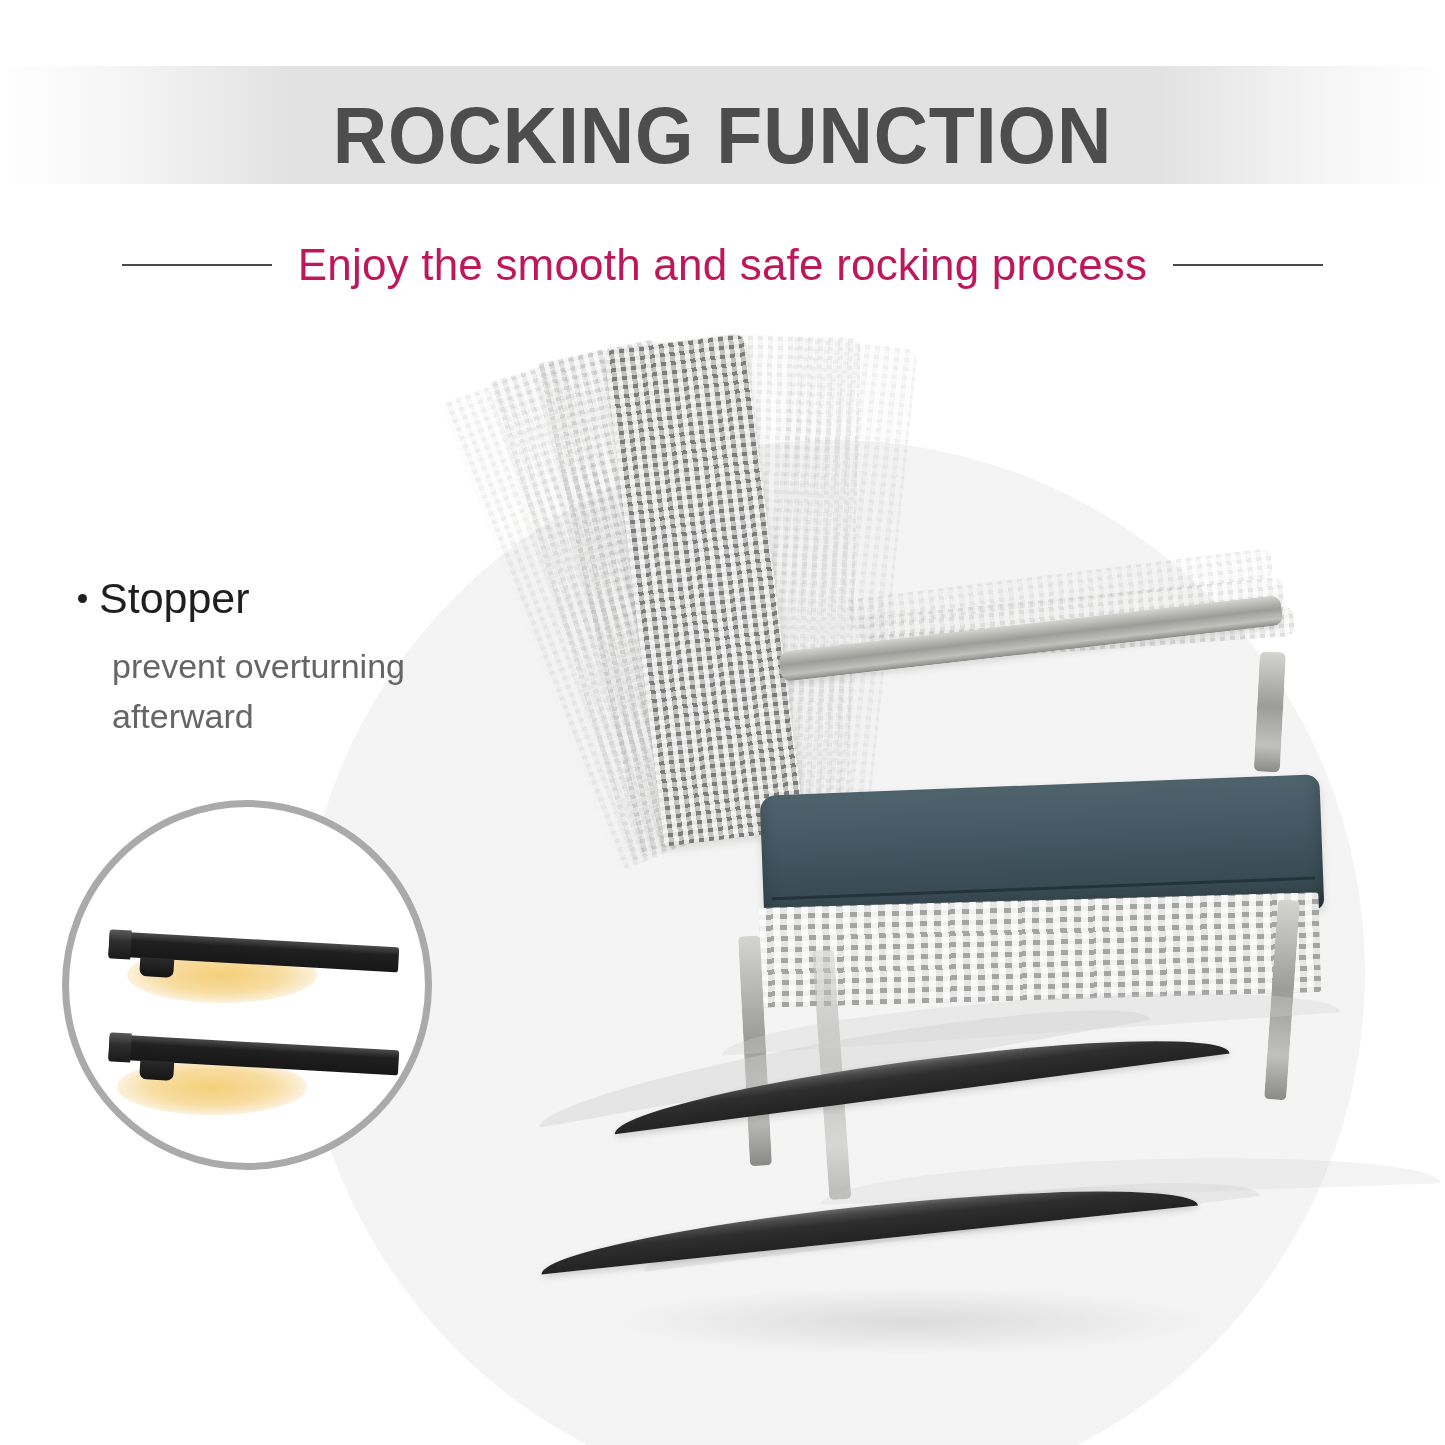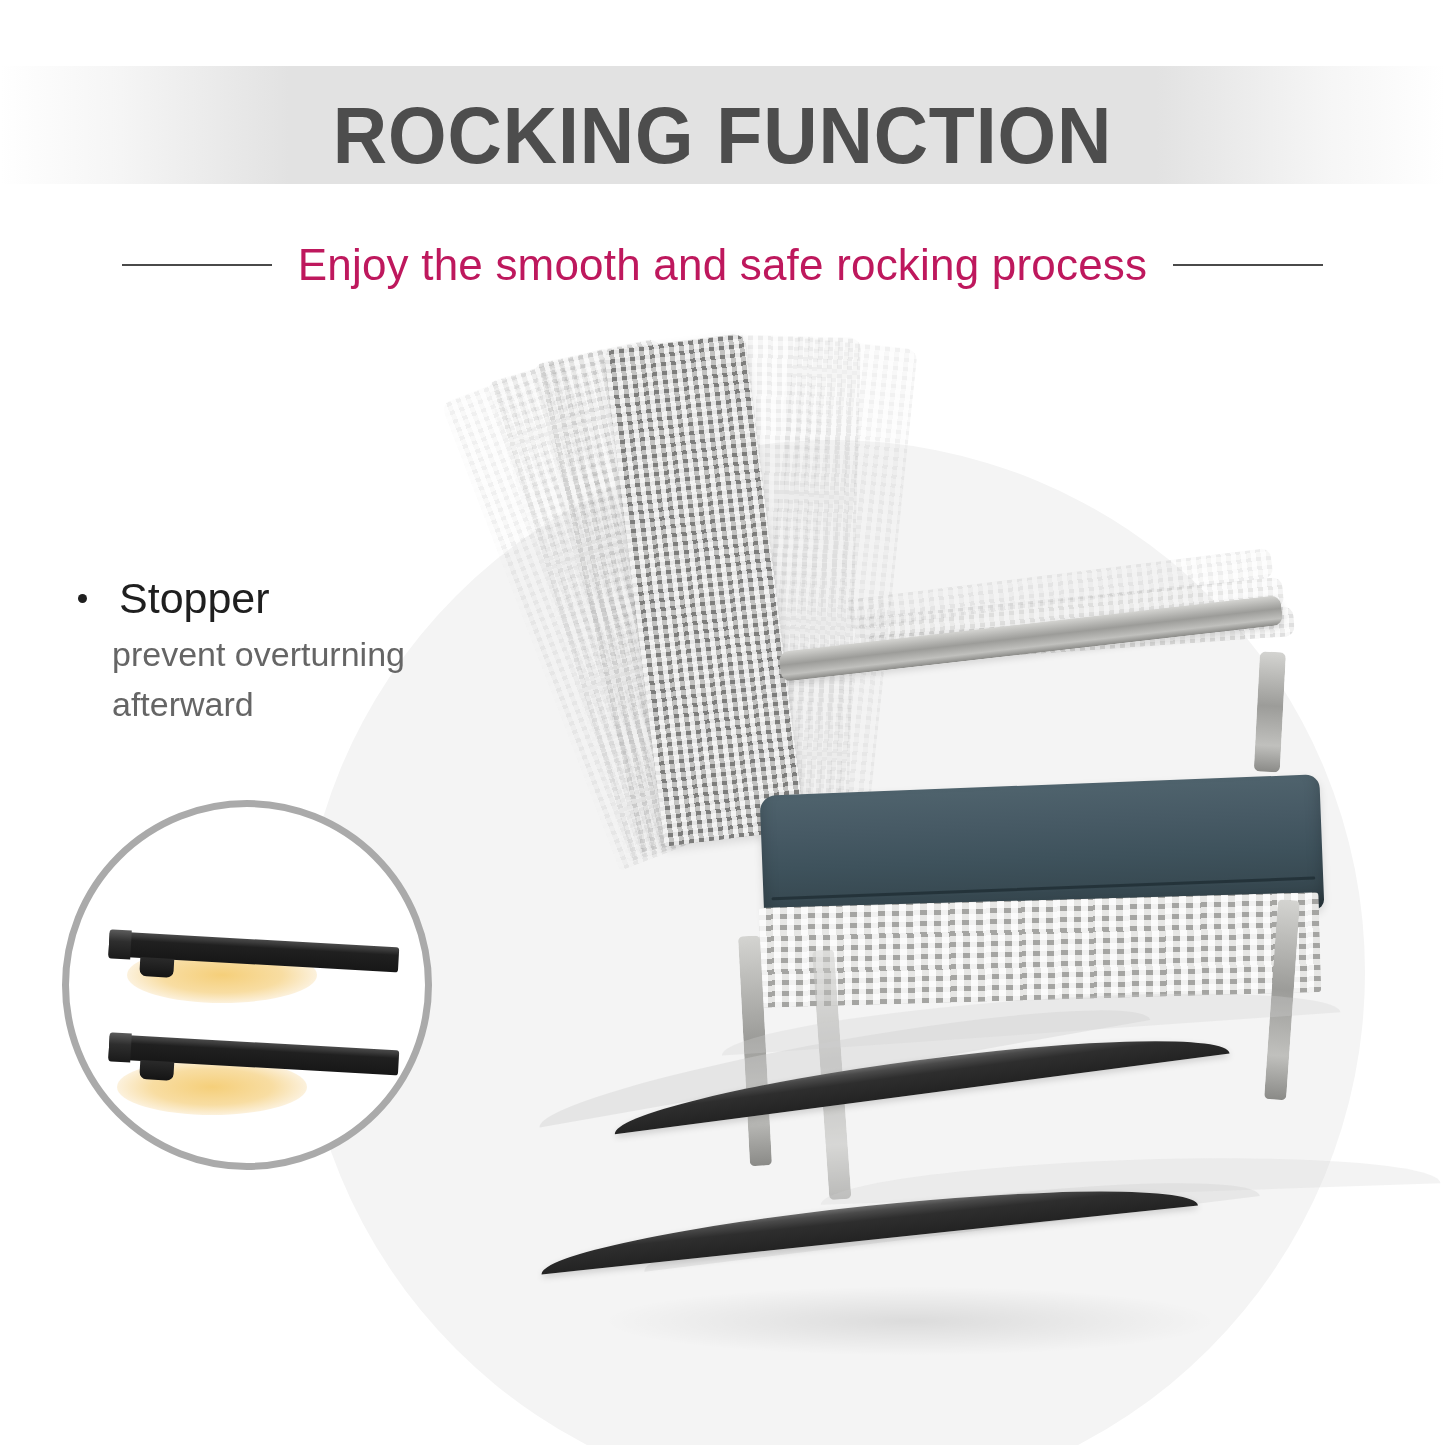--- a/index.html
+++ b/index.html
@@ -50,25 +50,25 @@
   #bg-circle {
     position:absolute; left:300px; top:440px;
     width:1065px; height:1065px; border-radius:50%;
     background:#f4f4f4;
   }
 
   
   #caption-block { position:absolute; left:78px; top:575px; width:400px; }
   #caption-title {
     font-size:43px; color:#1f1f1f; font-weight:400; line-height:1.1;
-    display:flex; align-items:center; gap:32px;
+    display:flex; align-items:center; gap:12px;
   }
   #bullet-dot { width:9px; height:9px; border-radius:50%; background:#1f1f1f; flex:none; }
   #caption-sub {
-    margin-top:8px; margin-left:34px;
+    margin-top:20px; margin-left:34px;
     font-size:34px; color:#656565; font-weight:300; line-height:1.45;
     max-width:340px;
   }
 
   
   #detail-inset {
     position:absolute; left:62px; top:800px; width:370px; height:370px;
     border-radius:50%;
     border:7px solid #aaaaaa;
     background:#ffffff;

